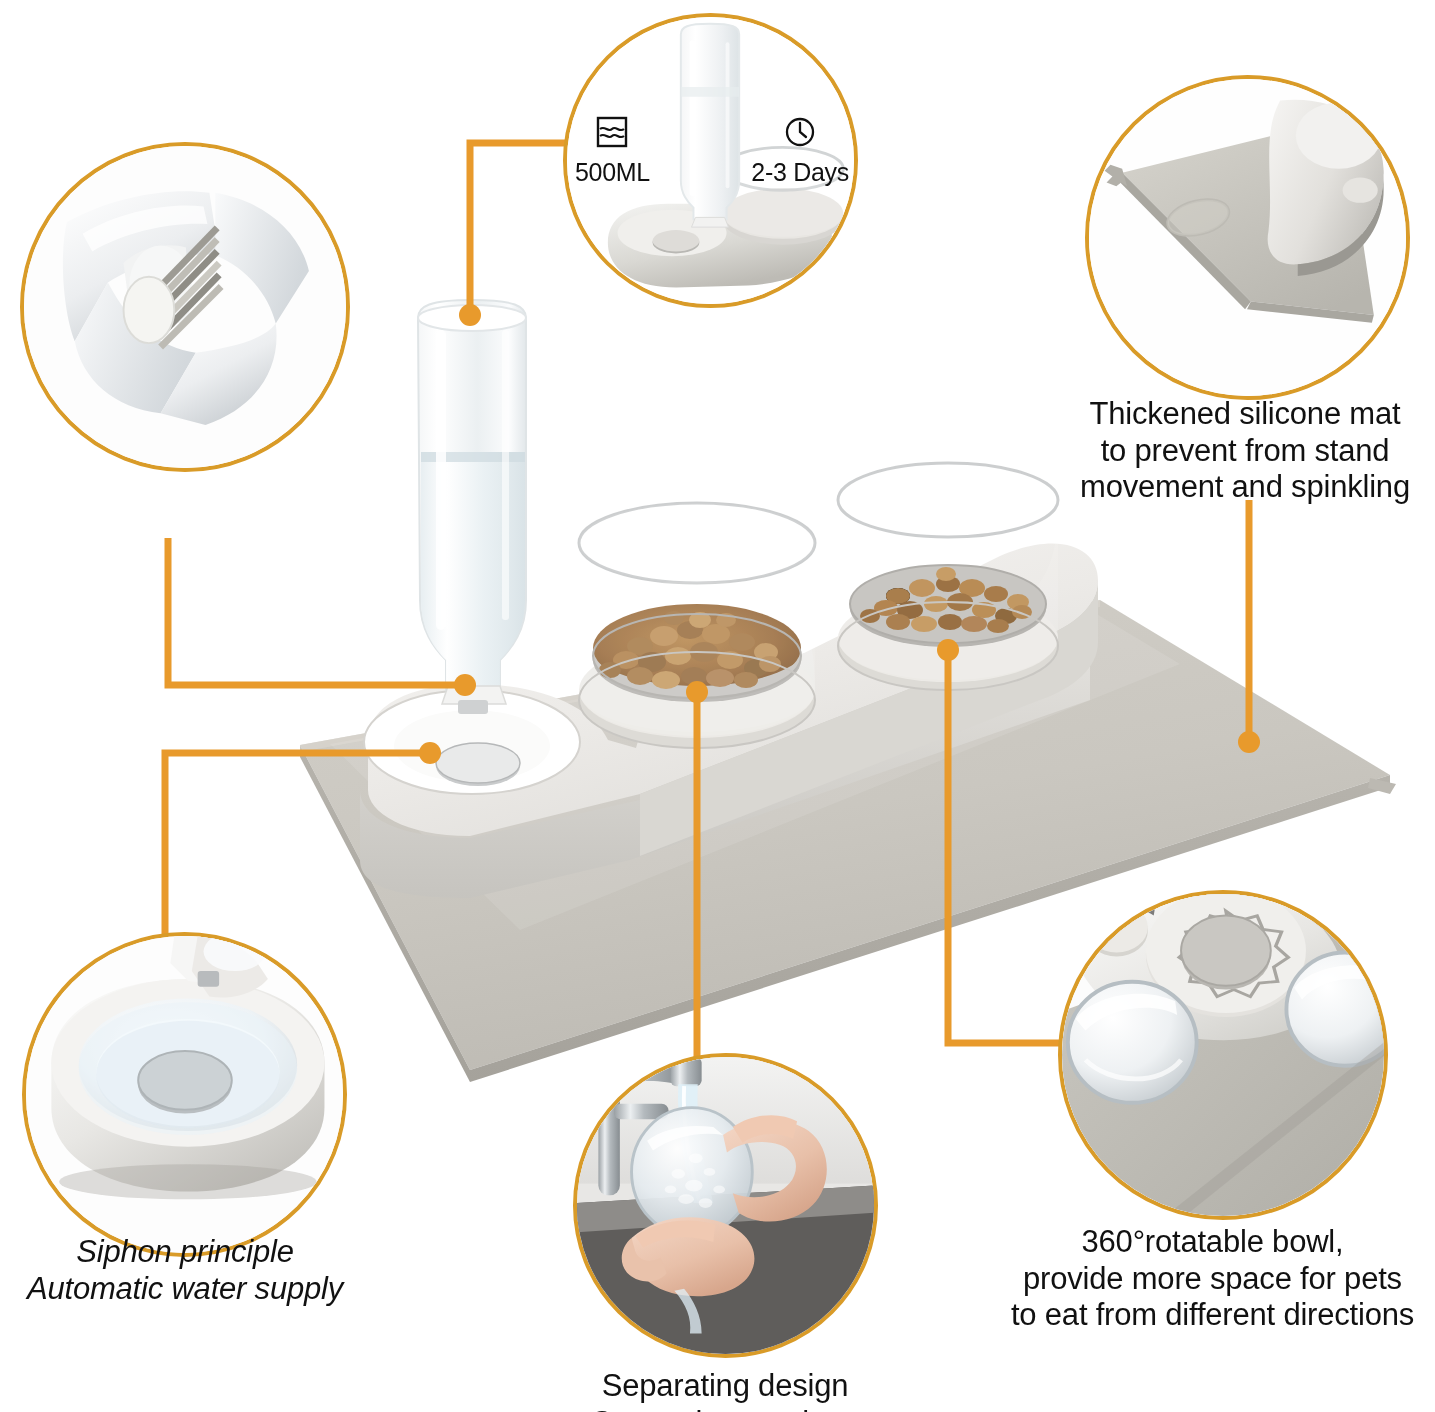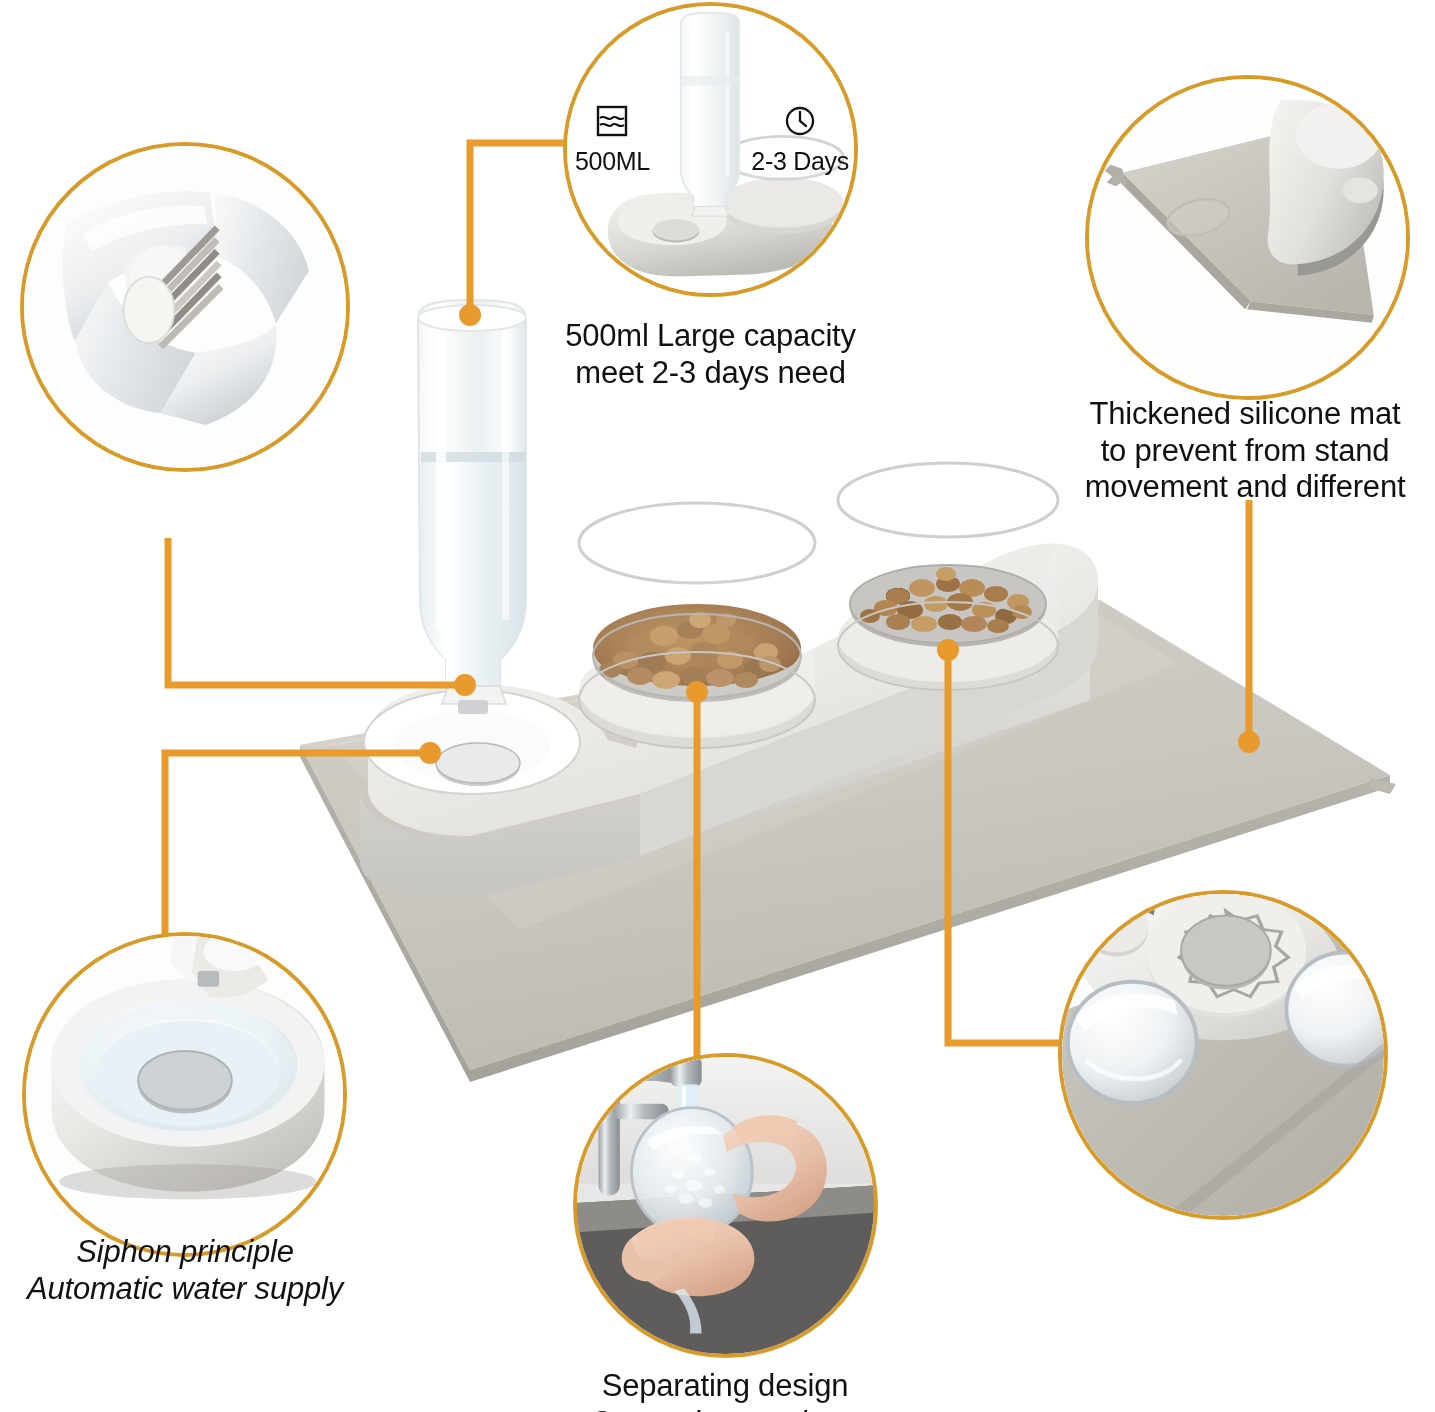--- a/index.html
+++ b/index.html
@@ -306,21 +306,21 @@
         <path d="M138,196 L200,132" stroke="#8f8d86" stroke-width="7" fill="none"></path>
         <path d="M140,206 L202,144" stroke="#bdbbb4" stroke-width="7" fill="none"></path>
       </g>
 
       <ellipse cx="128" cy="168" rx="26" ry="34" fill="#f5f5f2" stroke="#dcdcd8" stroke-width="2"></ellipse>
 
       <path d="M60,90 C100,66 150,58 184,62 L188,80 C150,78 104,88 70,108 Z" fill="#ffffff" opacity="0.75"></path>
     </svg>
   </div>
 
-  <div class="callout-circle" style="left:563px; top:2px; width:295px; height:295px;">
+  <div class="callout-circle" style="left:563px; top:13px; width:295px; height:295px;">
     <svg class="circle-art" viewBox="0 0 295 295">
       <defs>
         <linearGradient id="b2" x1="0" y1="0" x2="1" y2="0">
           <stop offset="0%" stop-color="#f5f6f7"></stop>
             <stop offset="25%" stop-color="#ffffff"></stop>
           <stop offset="70%" stop-color="#edf0f2"></stop>
             <stop offset="100%" stop-color="#dde3e6"></stop>
         </linearGradient>
         <linearGradient id="base2" x1="0" y1="0" x2="0.5" y2="1">
           <stop offset="0%" stop-color="#f4f4f2"></stop>
@@ -364,22 +364,20 @@
         <span class="glyph">
           <svg width="34" height="34" viewBox="0 0 34 34">
             <circle cx="17" cy="17" r="13" fill="none" stroke="#111" stroke-width="2.3"></circle>
             <path d="M17,8 L17,17 L23,22" fill="none" stroke="#111" stroke-width="2.3" stroke-linecap="round"></path>
           </svg>
         </span>
         <span class="spec-label">2-3 Days</span>
       </div>
     </div>
   </div>
-  <div class="caption" style="left:518px; top:318px; width:385px;">500ml Large capacity
-meet 2-3 days need</div>
 
   <div class="callout-circle" style="left:1085px; top:75px; width:325px; height:325px;">
     <svg class="circle-art" viewBox="0 0 325 325">
       <defs>
         <linearGradient id="mt" x1="0.1" y1="0" x2="0.8" y2="1">
           <stop offset="0%" stop-color="#d6d4cd"></stop>
             <stop offset="45%" stop-color="#c8c6bf"></stop>
           <stop offset="100%" stop-color="#b7b5ae"></stop>
         </linearGradient>
         <linearGradient id="st3" x1="0" y1="0" x2="1" y2="0.6">
@@ -401,21 +399,21 @@
 
       <path d="M196,22 C252,16 300,44 302,92 C304,146 268,186 214,190
                C190,192 180,176 184,156 C190,106 176,58 196,22 Z" fill="url(#st3)"></path>
       <ellipse cx="256" cy="58" rx="44" ry="34" fill="#f2f1ef"></ellipse>
       <ellipse cx="278" cy="114" rx="18" ry="13" fill="#e6e4e0"></ellipse>
       <path d="M214,190 C268,186 304,146 302,92 L302,110 C304,158 268,198 214,202 Z" fill="#9a9892"></path>
     </svg>
   </div>
   <div class="caption" style="left:1055px; top:396px; width:380px;">Thickened silicone mat
 to prevent from stand
-movement and different</div>
+movement and spinkling</div>
 
   <div class="callout-circle" style="left:22px; top:932px; width:325px; height:325px;">
     <svg class="circle-art" viewBox="0 0 325 325">
       <defs>
         <radialGradient id="wb" cx="0.42" cy="0.34" r="0.72">
           <stop offset="0%" stop-color="#ffffff"></stop>
             <stop offset="60%" stop-color="#eef3f6"></stop>
           <stop offset="100%" stop-color="#d2d7da"></stop>
         </radialGradient>
         <linearGradient id="rim4" x1="0.1" y1="0" x2="0.9" y2="1">
@@ -563,14 +561,17 @@
       <path d="M14,128 C32,104 82,94 116,110 L118,124 C92,110 48,116 24,140 Z" fill="#ffffff" opacity="0.85"></path>
       <path d="M24,170 C50,196 102,196 122,170" fill="none" stroke="#ffffff" stroke-width="5" opacity="0.7"></path>
 
       <ellipse cx="290" cy="118" rx="60" ry="58" fill="url(#clear6)"></ellipse>
       <ellipse cx="290" cy="118" rx="60" ry="58" fill="none" stroke="#b6bec3" stroke-width="4"></ellipse>
       <path d="M238,96 C256,74 304,66 334,80 L334,96 C308,80 266,86 246,108 Z" fill="#ffffff" opacity="0.8"></path>
 
       <path d="M106,330 L330,152 L330,166 L126,330 Z" fill="#9b9992" opacity="0.35"></path>
     </svg>
   </div>
+  <div class="caption" style="left:990px; top:1224px; width:445px;">360°rotatable bowl,
+provide more space for pets
+to eat from different directions</div>
 
 </div>
 
 </body></html>

